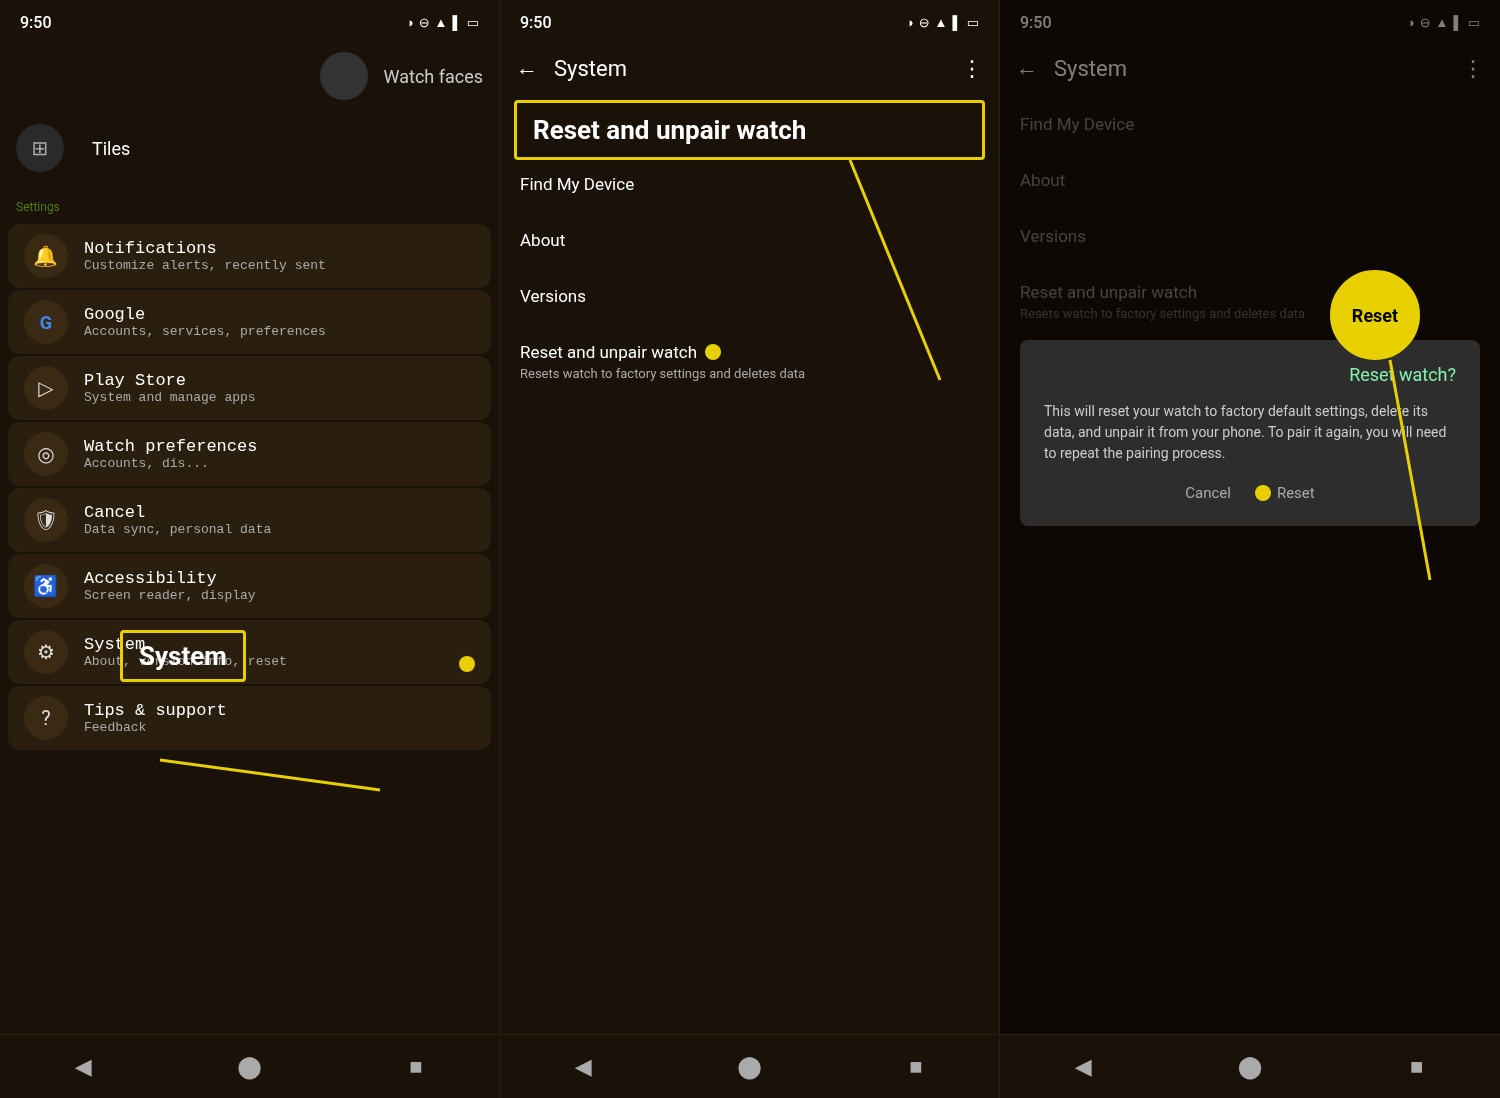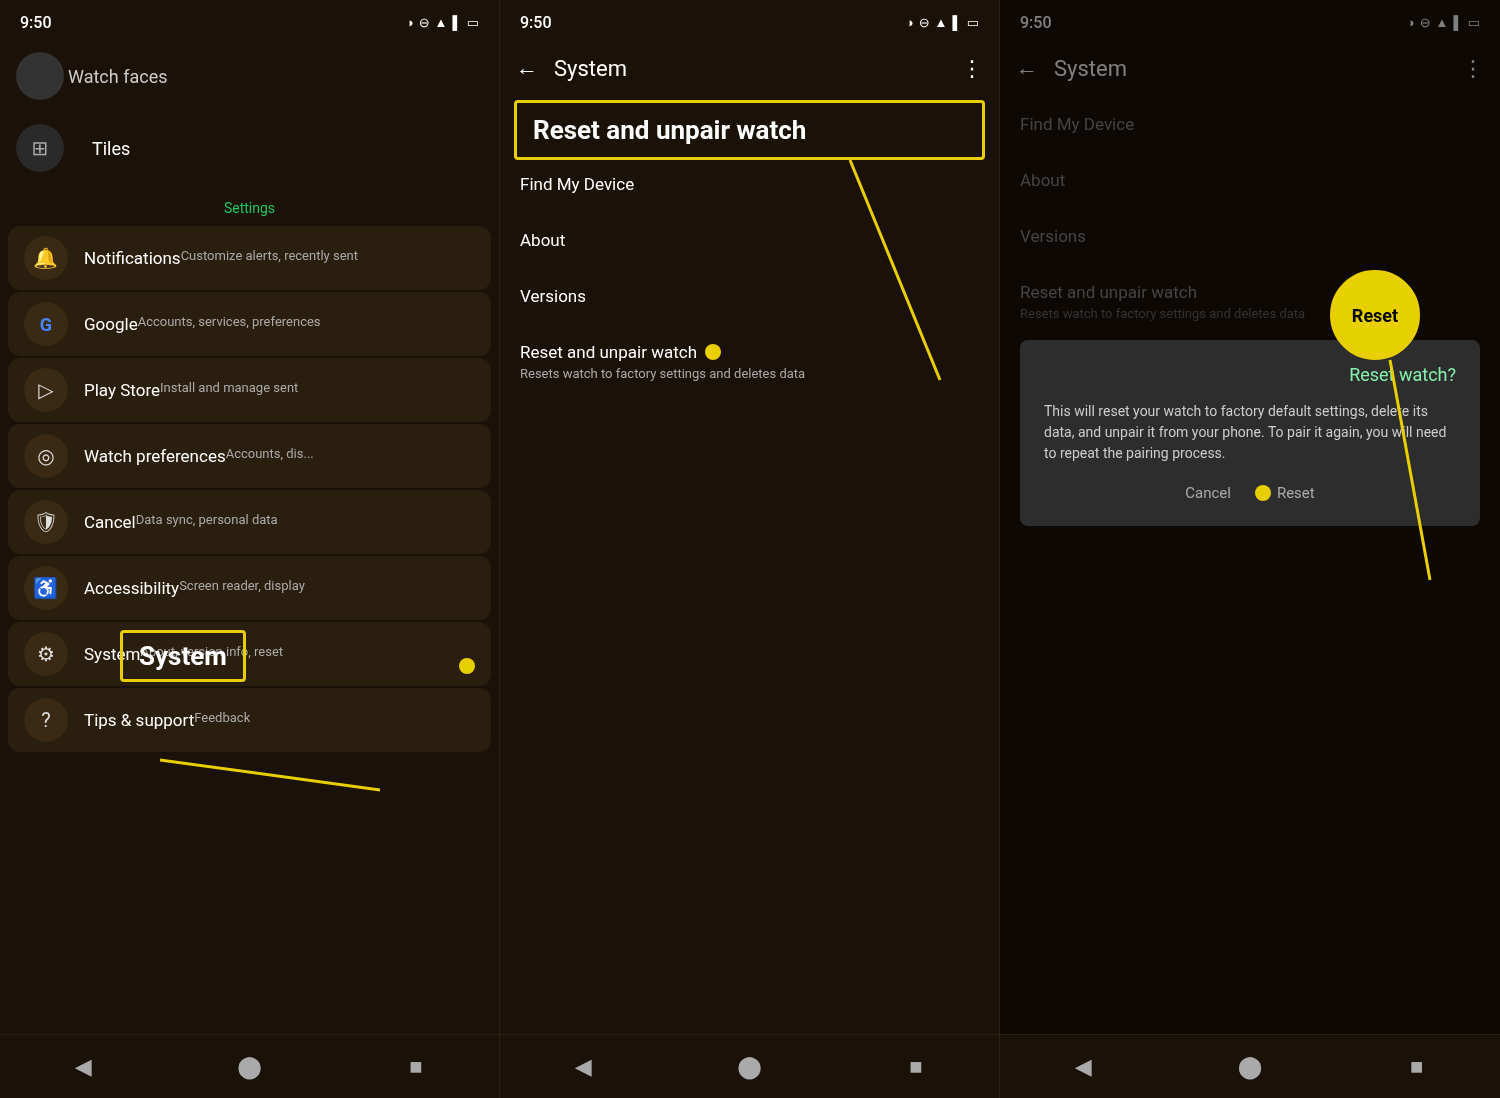--- a/index.html
+++ b/index.html
@@ -71,21 +71,22 @@
       flex: 1;
       overflow-y: auto;
       padding: 0;
     }
 
     
     .watch-faces-item {
       display: flex;
       align-items: center;
       padding: 12px 16px;
-      gap: 4px;
+      gap: 16px;
+      justify-content: flex-end;
     }
     .watch-face-thumb {
       width: 48px;
       height: 48px;
       border-radius: 50%;
       background: #333;
     }
     .watch-faces-label {
       color: #ccc;
       font-size: 18px;
@@ -110,24 +111,23 @@
       font-size: 20px;
     }
     .tiles-label {
       color: #fff;
       font-size: 18px;
       margin-left: 12px;
     }
 
     
     .settings-section-label {
-      color: #22c55e;
-      font-size: 14px;
+      color: #4d7c0f;
+      font-size: 12px;
       padding: 16px 16px 8px;
-      text-align: center;
     }
 
     
     .settings-item {
       display: flex;
       align-items: center;
       padding: 10px 16px;
       gap: 16px;
       border-radius: 12px;
       margin: 2px 8px;
@@ -138,21 +138,21 @@
       height: 44px;
       border-radius: 50%;
       background: #3a2a14;
       display: flex;
       align-items: center;
       justify-content: center;
       color: #ddd;
       font-size: 20px;
       flex-shrink: 0;
     }
-    .settings-item-text { display: flex; flex-direction: row; }
+    .settings-item-text { display: flex; flex-direction: column; font-family: Liberation Mono, monospace; }
     .settings-item-title { color: #fff; font-size: 17px; font-weight: 400; }
     .settings-item-sub { color: #aaa; font-size: 13px; }
 
     
     .settings-item.system-item { background: #2a1e0e; position: relative; }
 
     
     .bottom-nav {
       height: 64px;
       display: flex;
@@ -308,21 +308,21 @@
       <div class="settings-item-text">
         <span class="settings-item-title">Google</span>
         <span class="settings-item-sub">Accounts, services, preferences</span>
       </div>
     </div>
 
     <div class="settings-item">
       <div class="settings-item-icon">▷</div>
       <div class="settings-item-text">
         <span class="settings-item-title">Play Store</span>
-        <span class="settings-item-sub">Install and manage sent</span>
+        <span class="settings-item-sub">System and manage apps</span>
       </div>
     </div>
 
     <div class="settings-item">
       <div class="settings-item-icon">◎</div>
       <div class="settings-item-text">
         <span class="settings-item-title">Watch preferences</span>
         <span class="settings-item-sub">Accounts, dis...</span>
       </div>
     </div>

